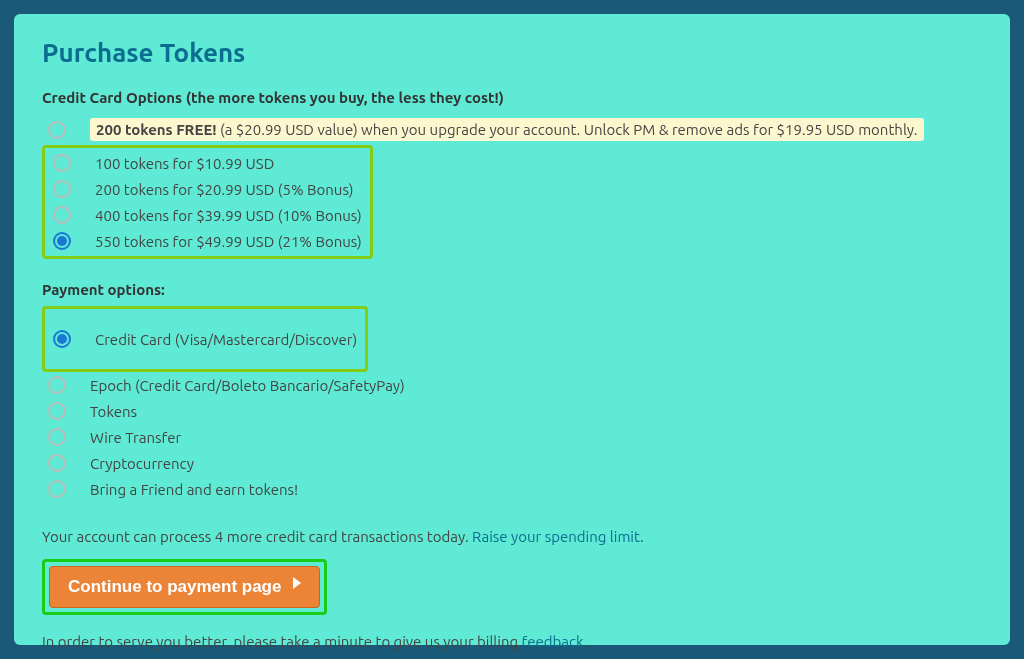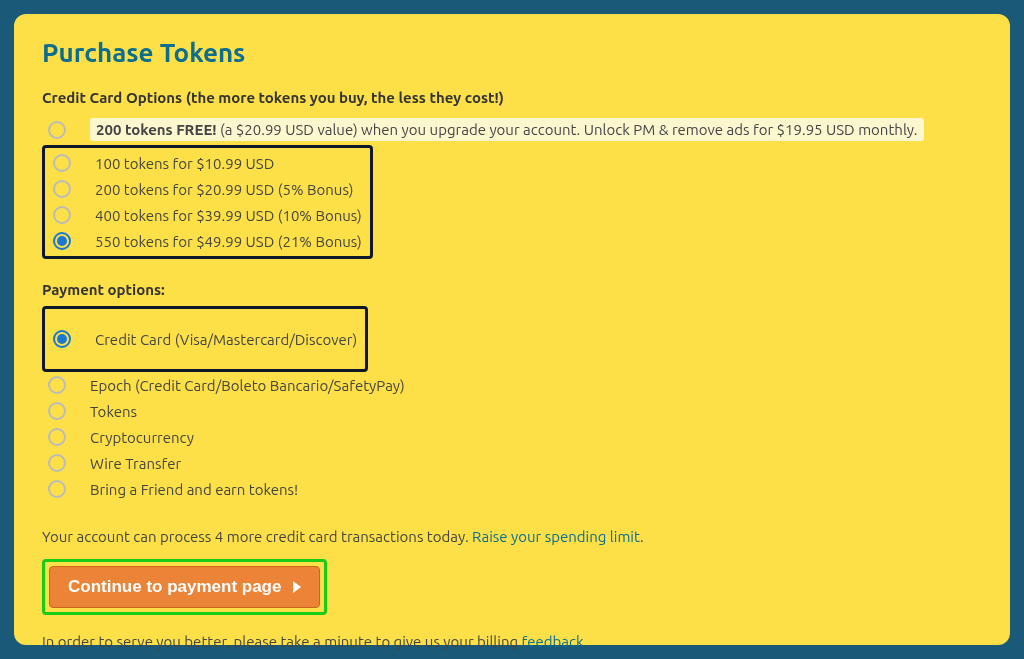--- a/index.html
+++ b/index.html
@@ -5,22 +5,22 @@
     * { margin: 0; padding: 0; box-sizing: border-box; }
     body {
       font-family: -apple-system, BlinkMacSystemFont, "Segoe UI", Ubuntu, "Helvetica Neue", Arial, sans-serif;
       background: #1a5978;
       padding: 14px;
       width: 1024px;
       height: 659px;
       color: #444;
     }
     .card {
-      background: #fde047;
-      border-radius: 12px;
+      background: #5eead4;
+      border-radius: 6px;
       padding: 24px 28px;
       height: 100%;
     }
     h1 {
       color: #0b6d8f;
       font-size: 26px;
       font-weight: 600;
       margin-bottom: 22px;
     }
     .section-title {
@@ -59,21 +59,21 @@
       border-radius: 50%;
     }
     .hl-yellow {
       background: #fdf7d0;
       border-radius: 3px;
       padding: 3px 6px;
       display: inline-block;
     }
     .bold { font-weight: 700; }
     .green-box {
-      border: 3px solid #0f172a;
+      border: 3px solid #84cc16;
       border-radius: 4px;
       padding: 2px 2px;
       width: fit-content;
     }
     .green-box.pay {
       padding: 17px 2px;
     }
     .txn-text {
       font-size: 15px;
       margin-bottom: 14px;
@@ -92,21 +92,21 @@
     }
     .btn {
       background: #ec8437;
       border: 1px solid #c9661a;
       color: #fff;
       font-size: 17px;
       font-weight: 600;
       padding: 10px 18px;
       border-radius: 4px;
       display: inline-flex;
-      align-items: center;
+      align-items: flex-start;
       gap: 12px;
       cursor: pointer;
     }
     .triangle {
       width: 0; height: 0;
       border-top: 6px solid transparent;
       border-bottom: 6px solid transparent;
       border-left: 8px solid #fff;
     }
     .footer-text {
@@ -162,25 +162,25 @@
     <div class="opt-row">
       <span class="radio"></span>
       <span class="label-text">Epoch (Credit Card/Boleto Bancario/SafetyPay)</span>
     </div>
     <div class="opt-row">
       <span class="radio"></span>
       <span class="label-text">Tokens</span>
     </div>
     <div class="opt-row">
       <span class="radio"></span>
+      <span class="label-text">Wire Transfer</span>
+    </div>
+    <div class="opt-row">
+      <span class="radio"></span>
       <span class="label-text">Cryptocurrency</span>
-    </div>
-    <div class="opt-row">
-      <span class="radio"></span>
-      <span class="label-text">Wire Transfer</span>
     </div>
     <div class="opt-row">
       <span class="radio"></span>
       <span class="label-text">Bring a Friend and earn tokens!</span>
     </div>
   </div>
 
   <div class="txn-text">
     <span>Your account can process 4 more credit card transactions today. </span><a href="#" class="link">Raise your spending limit</a><span>.</span>
   </div>

